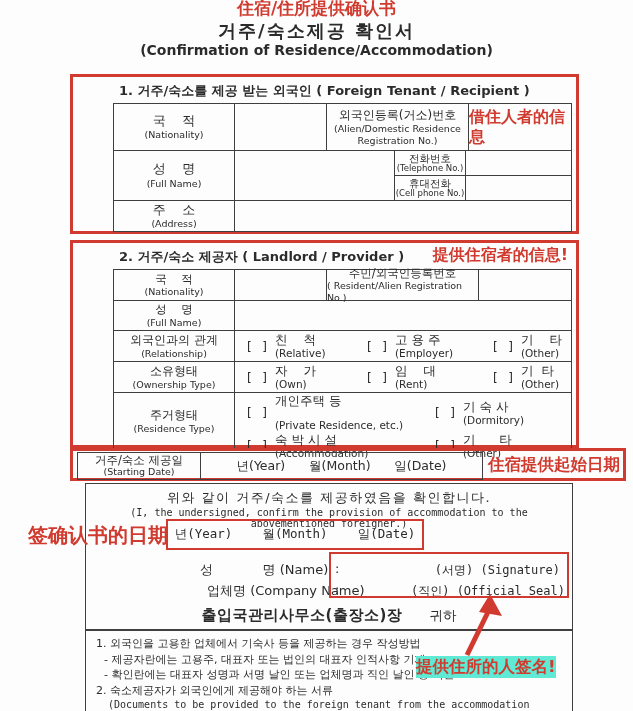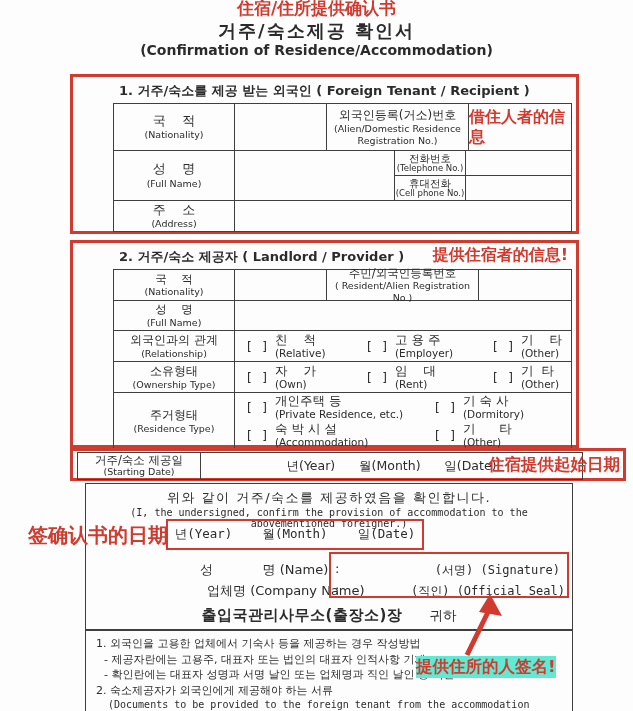--- a/index.html
+++ b/index.html
@@ -101,21 +101,21 @@
       <span>2. 거주/숙소 제공자 ( Landlord / Provider )</span>
       <span class="ann abs" style="right:8px;top:2px;font-size:16px;">提供住宿者的信息!</span>
     </div>
     <div class="btable" style="margin:0 4px;">
       <div class="trow" style="height:30px;">
         <div class="cell" style="width:120px;">
           <span class="ko-s pre">국    적</span>
           <span class="en">(Nationality)</span>
         </div>
         <div class="cell" style="width:92px;"></div>
-        <div class="cell" style="width:152px;text-align:center;">
+        <div class="cell" style="width:152px;">
           <span style="font-size:11.5px;">주민/외국인등록번호</span>
           <span class="en">( Resident/Alien Registration No.)</span>
         </div>
         <div class="cell" style="flex:1;"></div>
       </div>
       <div class="trow" style="height:30px;">
         <div class="cell" style="width:120px;">
           <span class="ko-s pre">성    명</span>
           <span class="en">(Full Name)</span>
         </div>
@@ -168,21 +168,21 @@
         </div>
       </div>
       <div class="trow" style="height:57px;">
         <div class="cell" style="width:120px;">
           <span style="font-size:12px;">주거형태</span>
           <span class="en">(Residence Type)</span>
         </div>
         <div class="cell" style="flex:1;align-items:stretch;justify-content:space-around;padding-left:12px;">
           <div class="resline">
             <span class="cb pre">[  ]</span>
-            <span class="opt" style="width:160px;">
+            <span class="opt" style="width:160px;gap:11px;">
               <span class="ok">개인주택 등</span>
               <span class="oe">(Private Residence, etc.)</span>
             </span>
             <span class="cb pre">[  ]</span>
             <span class="opt">
               <span class="ok pre">기 숙 사</span>
               <span class="oe">(Dormitory)</span>
             </span>
           </div>
           <div class="resline">
@@ -196,21 +196,21 @@
               <span class="ok pre">기      타</span>
               <span class="oe">(Other)</span>
             </span>
           </div>
         </div>
       </div>
     </div>
   </div>
 
   <div class="redbox" style="left:70px;top:448px;width:556px;height:33px;">
-    <div class="btable abs" style="left:4px;top:1px;width:506px;height:28px;display:flex;">
+    <div class="btable abs" style="left:4px;top:1px;width:406px;height:28px;display:flex;">
       <div class="cell" style="width:122px;line-height:1.1;">
         <span style="font-size:11.5px;">거주/숙소 제공일</span>
         <span class="en">(Starting Date)</span>
       </div>
       <div class="cell" style="flex:1;">
         <span class="pre" style="font-size:12.5px;">년(Year)      월(Month)      일(Date)</span>
       </div>
     </div>
     <span class="ann abs" style="right:3px;top:3px;font-size:16.5px;">住宿提供起始日期</span>
   </div>

